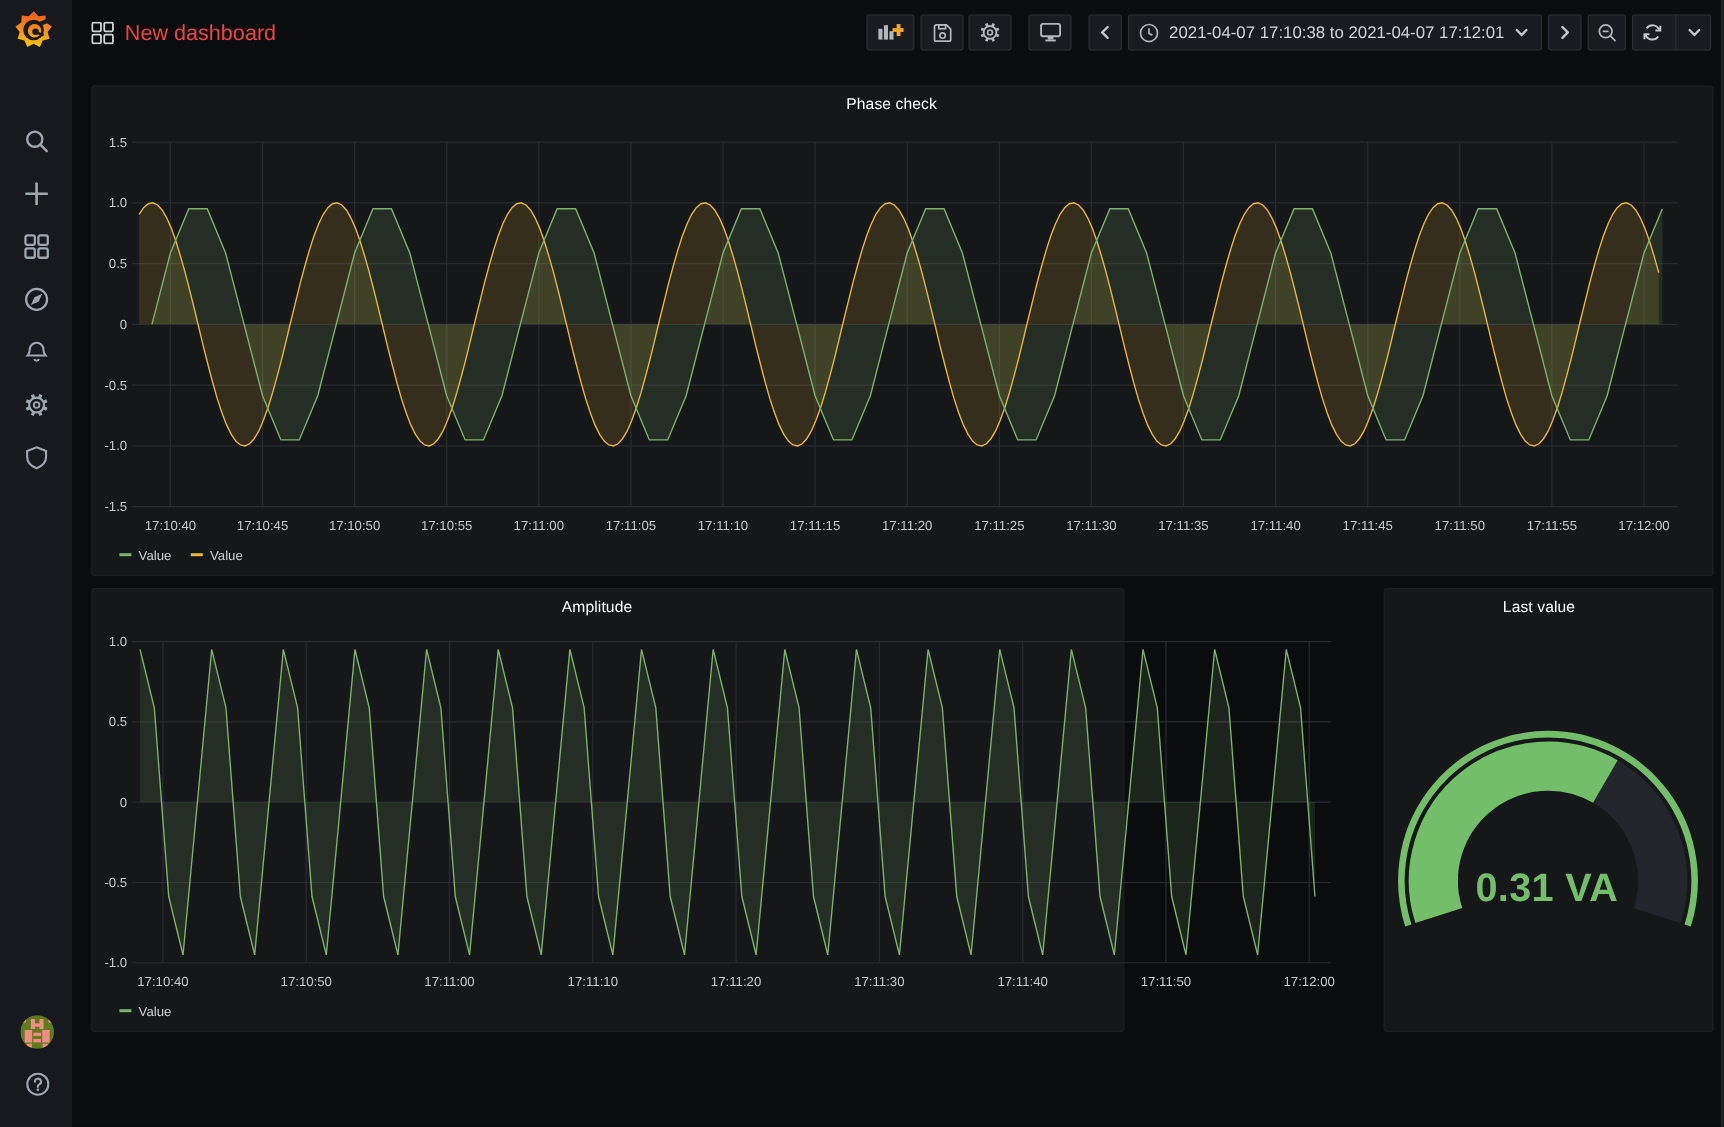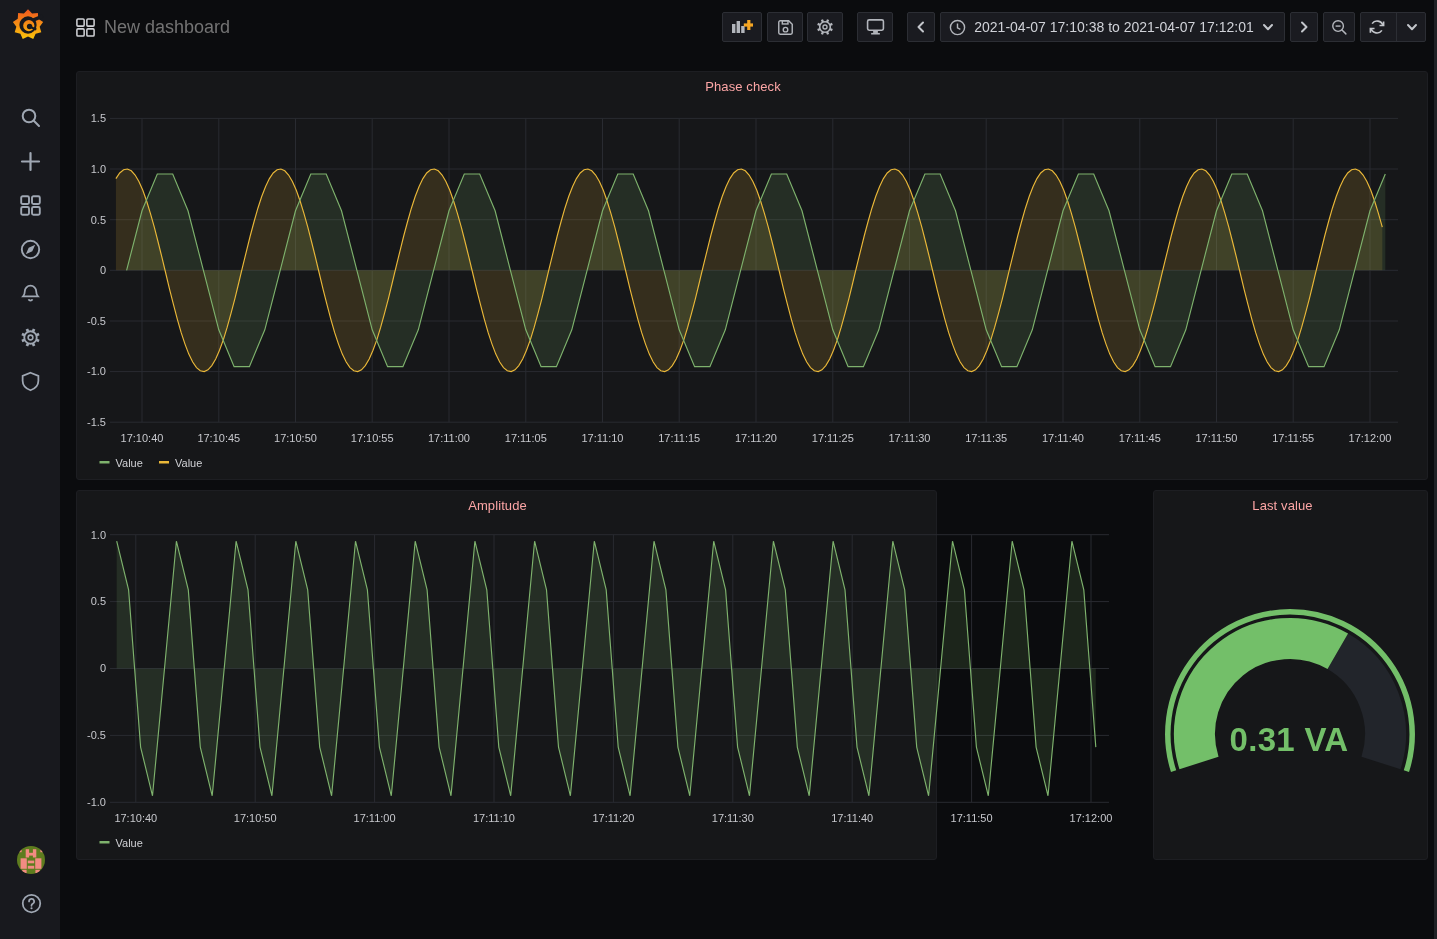--- a/index.html
+++ b/index.html
@@ -1,25 +1,25 @@
 <!DOCTYPE html>
 <html><head><meta charset="utf-8">
 <style>
 * { margin:0; padding:0; box-sizing:border-box; }
 html,body { width:1437px; height:939px; background:#0b0c0e; font-family:"Liberation Sans",sans-serif; overflow:hidden; }
 .abs { position:absolute; }
 #sidebar { position:absolute; left:0; top:0; width:60px; height:939px; background:#18191e; }
 #topnav { position:absolute; left:60px; top:0; width:1377px; height:55px; }
 .panel { position:absolute; background:#161719; border:1px solid #1d1e22; border-radius:3px; }
-.ptitle { position:absolute; top:7px; width:100%; text-align:center; color:#fca5a5; font-size:13px; font-weight:500; letter-spacing:0.1px; }
+.ptitle { position:absolute; top:7px; width:100%; text-align:center; color:#ffffff; font-size:13px; font-weight:500; letter-spacing:0.1px; }
 .ax { font-size:11px; fill:#c7c8cd; font-family:"Liberation Sans",sans-serif; }
 .lg { font-size:11px; fill:#d0d1d5; font-family:"Liberation Sans",sans-serif; }
 .gv { font-size:33px; font-weight:bold; letter-spacing:0.3px; fill:#73BF69; font-family:"Liberation Sans",sans-serif; }
 .navbtn { position:absolute; top:12px; height:30px; background:#1a1b20; border:1px solid #2c2e34; border-radius:2px; display:flex; align-items:center; justify-content:center; }
-#navtitle { position:absolute; left:44px; top:17px; color:#737373; font-size:18px; }
+#navtitle { position:absolute; left:44px; top:17px; color:#ef4444; font-size:18px; }
 .sbicon { position:absolute; left:20px; }
 .timetext { color:#d0d2d8; font-size:14px; margin:0 8px 0 8px; white-space:nowrap; }
 </style></head>
 <body>
 <div id="sidebar">
   <svg class="abs" style="left:12px;top:7px" width="32" height="36" viewBox="0 0 100 112">
     <defs>
         <linearGradient id="lg1" x1="0" y1="4" x2="0" y2="104" gradientUnits="userSpaceOnUse">
       <stop offset="0" stop-color="#F0541F"></stop>
           <stop offset="1" stop-color="#FBCA0A"></stop>

